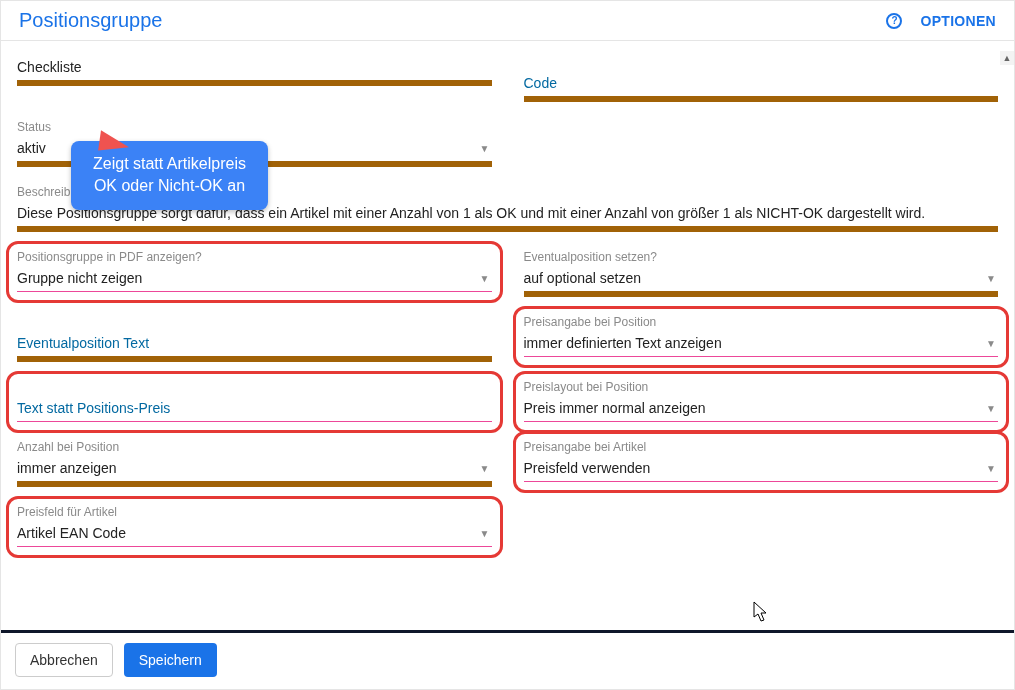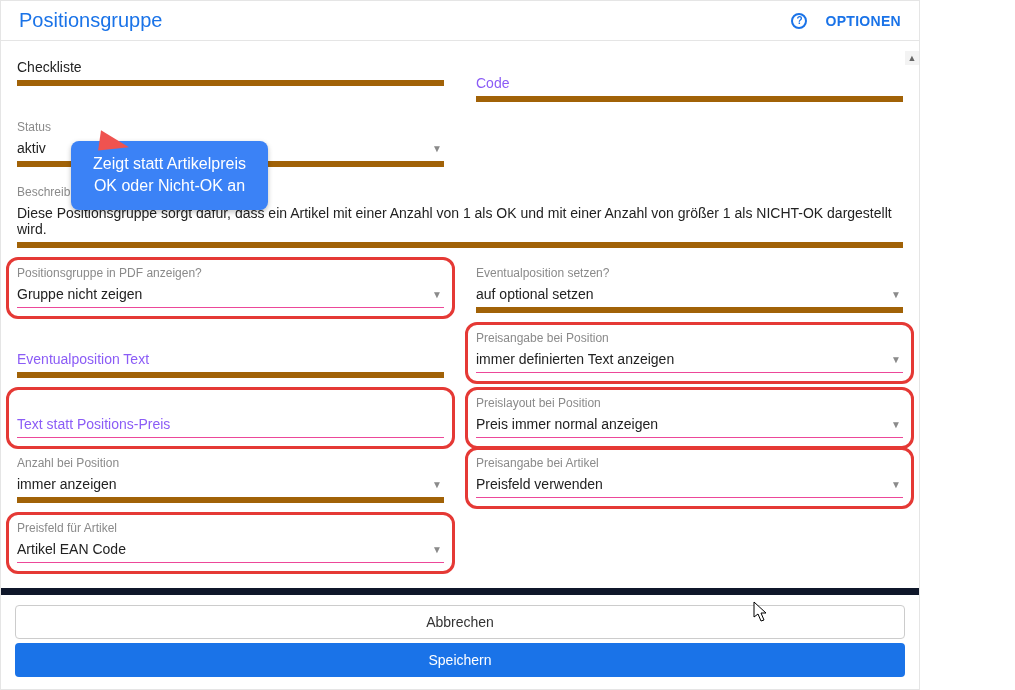--- a/index.html
+++ b/index.html
@@ -1,35 +1,35 @@
 <!DOCTYPE html>
 <html><head>
 <meta charset="utf-8">
 <style>
   * { box-sizing: border-box; }
   html, body { margin: 0; padding: 0; font-family: "Segoe UI", Arial, sans-serif; font-size: 14px; color: #333; background: #fff; }
-  .app { width: 920px; height: 690px; position: relative; overflow: hidden; border: 1px solid #e5e5e5; }
+  .app { width: 1015px; height: 690px; position: relative; overflow: hidden; border: 1px solid #e5e5e5; }
   .header { display: flex; align-items: center; justify-content: space-between; padding: 8px 18px; border-bottom: 1px solid #e5e5e5; }
   .header-title { color: #1a73e8; font-size: 20px; font-weight: 400; }
   .header-actions { display: flex; align-items: center; gap: 18px; }
   .header-icon-help { width: 16px; height: 16px; border: 2px solid #1a73e8; border-radius: 50%; display: inline-flex; align-items: center; justify-content: center; color: #1a73e8; font-size: 10px; font-weight: bold; cursor: pointer; }
   .header-options { color: #1a73e8; font-weight: 600; letter-spacing: 0.3px; cursor: pointer; }
   .content-scroll { position: relative; height: 596px; overflow-y: scroll; padding: 14px 16px 26px 16px; }
   .row { display: flex; gap: 32px; margin-bottom: 18px; }
   .col { flex: 1; min-width: 0; position: relative; }
   .field { position: relative; }
   .field-label { font-size: 12px; color: #8a8a8a; display: block; margin-bottom: 2px; }
   .field-input { display: flex; align-items: center; justify-content: space-between; border-bottom: 6px solid #a16207; padding: 4px 0 5px 0; font-size: 14px; color: #222; min-height: 24px; }
-  .field-input.placeholder { color: #8b5cf6; }
+  .field-input.placeholder { color: #0369a1; }
   .chevron { color: #8a8a8a; font-size: 10px; padding-right: 2px; user-select: none; }
   .highlight { border: 3px solid #e53935; border-radius: 12px; padding: 6px 8px 8px 8px; margin: -9px -11px -11px -11px; }
   .highlight .field-input { border-bottom: 1px solid #ec4899; }
   .callout { position: absolute; left: 70px; top: 100px; background: #3b82f6; color: #fff; padding: 12px 22px 14px 22px; border-radius: 8px; text-align: center; font-size: 16px; line-height: 1.35; box-shadow: 0 2px 5px rgba(0,0,0,0.25); z-index: 5; }
   .callout::before { content: ""; position: absolute; top: -12px; left: 26px; width: 0; height: 0; border-left: 5px solid transparent; border-right: 26px solid transparent; border-bottom: 20px solid #ef5350; transform: rotate(-6deg); }
-  .footer { display: flex; gap: 4px; padding: 10px 14px 12px 14px; border-top: 7px solid #0f172a; position: absolute; bottom: 0; left: 0; right: 0; background: #fff; flex-direction: column; }
+  .footer { display: flex; gap: 11px; padding: 10px 14px 12px 14px; border-top: 3px solid #0f172a; position: absolute; bottom: 0; left: 0; right: 0; background: #fff; }
   .btn { border-radius: 4px; padding: 8px 14px; font-size: 14px; cursor: pointer; border: 1px solid transparent; }
   .btn-secondary { background: #fff; border-color: #ccc; color: #333; }
   .btn-primary { background: #1a73e8; color: #fff; }
   .cursor { position: absolute; left: 752px; top: 560px; width: 16px; height: 22px; pointer-events: none; z-index: 6; }
   
   .content-scroll::-webkit-scrollbar { width: 14px; }
   .content-scroll::-webkit-scrollbar-track { background: #f3f3f3; }
   .content-scroll::-webkit-scrollbar-thumb { background: #c7c7c7; border-radius: 0; }
   .scroll-cap { width: 14px; height: 14px; display: inline-flex; align-items: center; justify-content: center; color: #666; background: #f3f3f3; font-size: 9px; position: absolute; right: 0; }
   .scroll-cap.top { top: 50px; }

